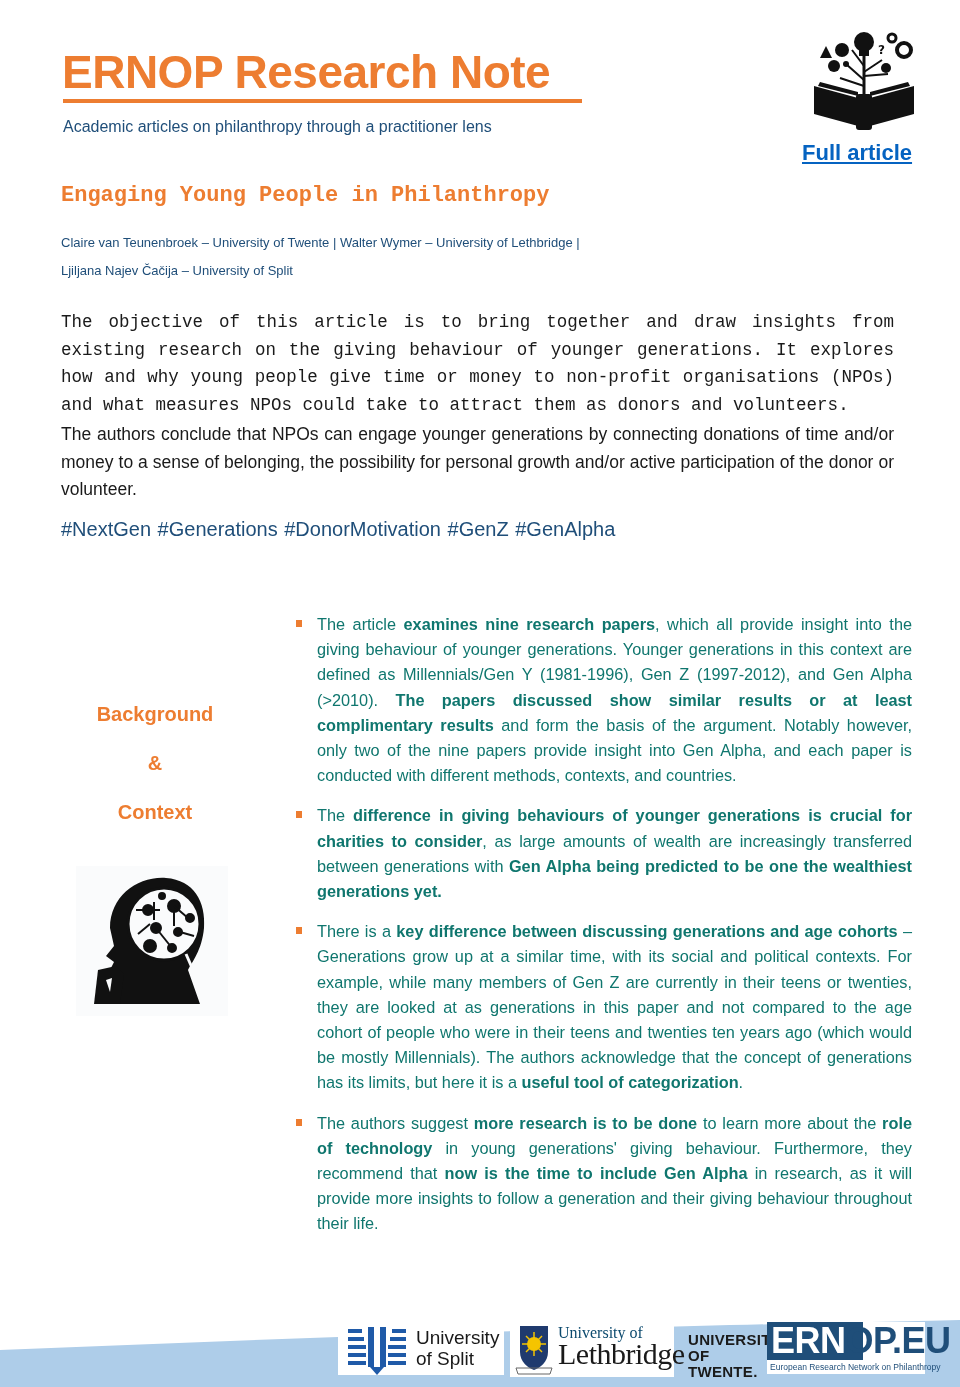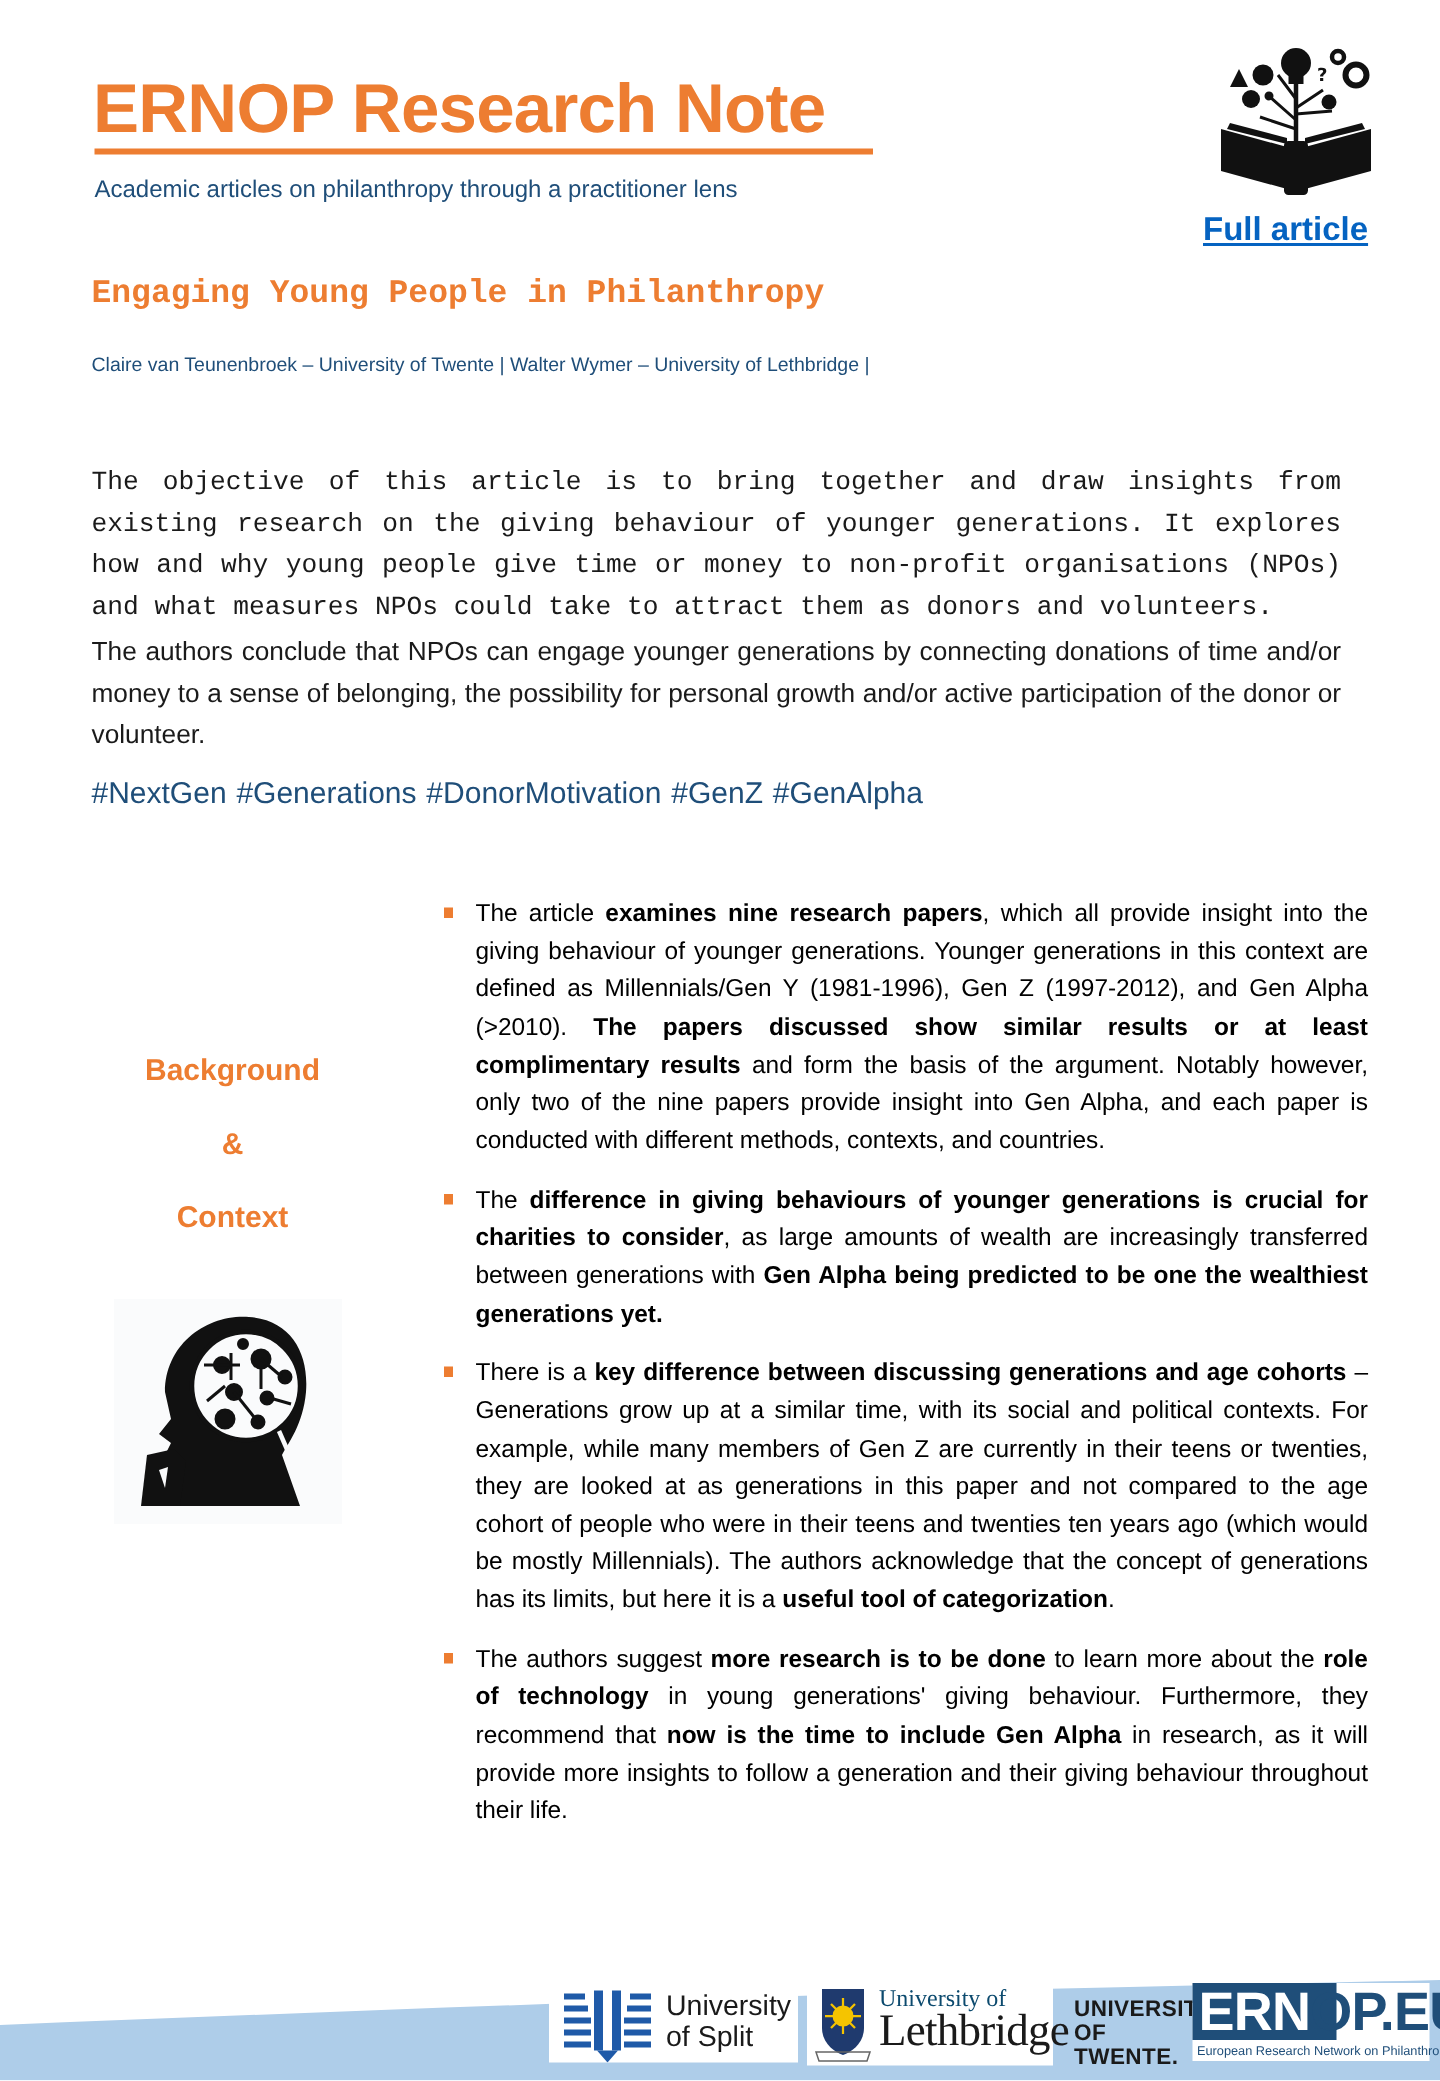--- a/index.html
+++ b/index.html
@@ -49,26 +49,26 @@
     position: absolute; left: 60px; width: 190px; text-align: center;
     font-size: 20px; font-weight: bold; color: #ed7d31;
   }
   .sh1 { top: 703px; }
   .sh2 { top: 752px; }
   .sh3 { top: 801px; }
 
   .head-icon { position: absolute; left: 76px; top: 866px; width: 152px; height: 150px; background: #fafbfc; }
 
   .bullets { position: absolute; left: 296px; top: 597px; width: 616px; }
-  .bullet { position: relative; padding-left: 21px; font-size: 16.3px; line-height: 25.2px; text-align: justify; color: #000000; margin-bottom: 14.5px; }
+  .bullet { position: relative; padding-left: 21px; font-size: 16.3px; line-height: 25.2px; text-align: justify; color: #0f766e; margin-bottom: 14.5px; margin-top: 15px; }
   .bullet .marker { position: absolute; left: 0; top: 8px; width: 6px; height: 7px; background: #ed7d31; }
   .bullet b { font-weight: bold; }
 
   .footer-wave { position: absolute; left: 0; top: 1290px; width: 960px; height: 97px; }
-  .logo-box { position: absolute; background: #ffffff; margin-left: 28px; }
+  .logo-box { position: absolute; background: #ffffff; }
   .split-box { left: 338px; top: 1321px; width: 166px; height: 54px; }
   .leth-box { left: 510px; top: 1322px; width: 164px; height: 55px; }
   .twente-box { left: 680px; top: 1322px; width: 100px; height: 54px; background: transparent; }
   .ernop-box { left: 767px; top: 1322px; width: 158px; height: 52px; }
 
   .split-text { position: absolute; left: 78px; top: 6px; font-size: 19px; line-height: 21px; color: #1a1a1a; font-family: "Liberation Sans", sans-serif; }
   .leth-text1 { position: absolute; left: 48px; top: 2px; font-family: "Liberation Serif", serif; font-size: 16px; color: #0c4a6e; }
   .leth-text2 { position: absolute; left: 48px; top: 15px; font-family: "Liberation Serif", serif; font-size: 30px; color: #1a1a1a; letter-spacing: -0.5px; }
   .twente-text { position: absolute; left: 8px; top: 10px; font-family: "Liberation Sans", sans-serif; font-weight: bold; font-size: 15px; line-height: 16px; color: #1a1a1a; letter-spacing: 0.3px; }
   .ernop-main { position: absolute; left: 0; top: 0; width: 173px; height: 38px; }
@@ -110,20 +110,21 @@
 
     <path d="M14 38 L20 26 L26 38 Z" fill="#111"></path>
     <text x="72" y="34" font-size="12" font-weight="bold" fill="#111" font-family="DejaVu Sans, sans-serif">?</text>
   </svg>
 </div>
 <div class="full-article">Full article</div>
 
 <div class="article-title">Engaging Young People in Philanthropy</div>
 <div class="authors">
   <div>Claire van Teunenbroek – University of Twente | Walter Wymer – University of Lethbridge |</div>
+  <div>Ljiljana Najev Čačija – University of Split</div>
 </div>
 
 <div class="para para1">The objective of this article is to bring together and draw insights from existing research on the giving behaviour of younger generations. It explores how and why young people give time or money to non-profit organisations (NPOs) and what measures NPOs could take to attract them as donors and volunteers.</div>
 <div class="para para2">The authors conclude that NPOs can engage younger generations by  connecting donations of time and/or money to a sense of belonging, the possibility for personal growth and/or active participation of the donor or volunteer.</div>
 
 <div class="hashtags">#NextGen #Generations #DonorMotivation #GenZ  #GenAlpha</div>
 
 <div class="side-heading sh1">Background</div>
 <div class="side-heading sh2">&amp;</div>
 <div class="side-heading sh3">Context</div>

